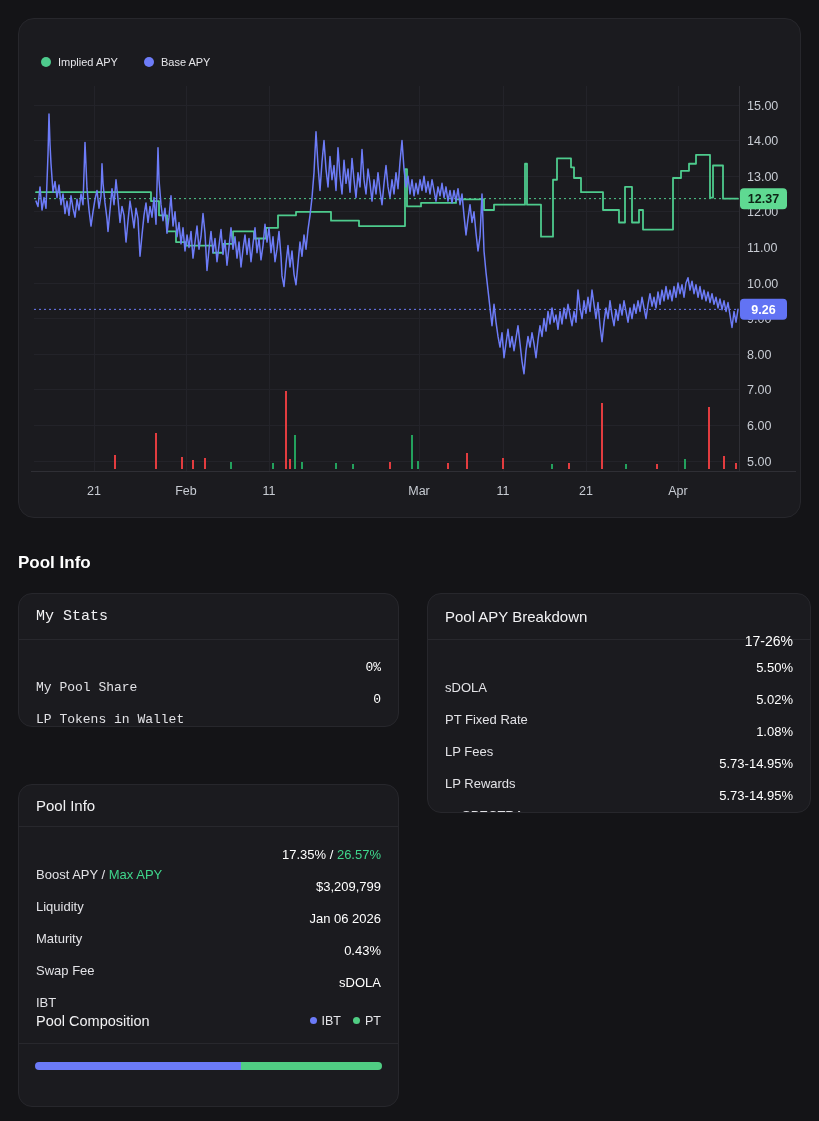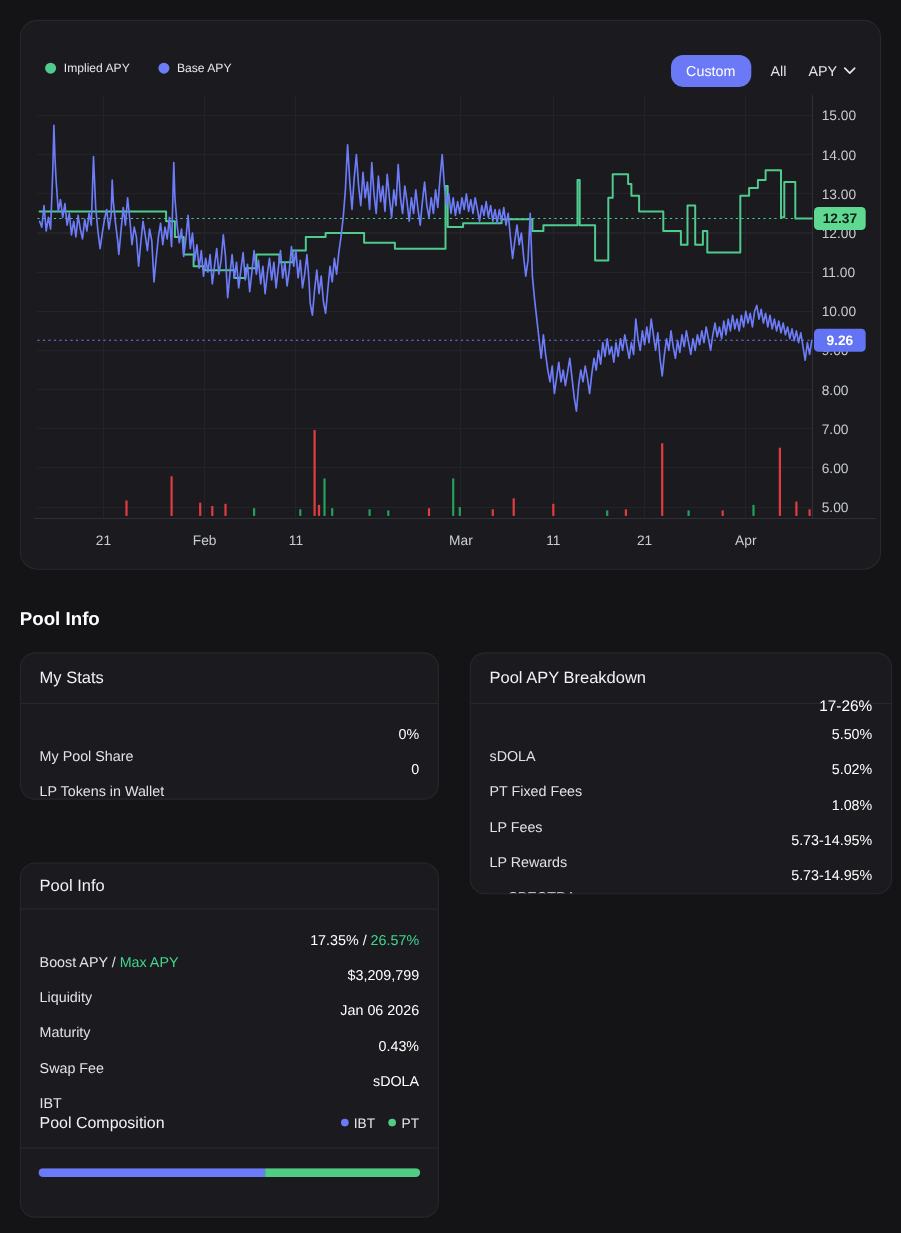--- a/index.html
+++ b/index.html
@@ -20,21 +20,21 @@
   .txt-btn { background:transparent; border:none; font-size:13px; color:#e4e4e8;
     font-family:inherit; cursor:pointer; padding:4px 2px; }
   .apy-btn { display:flex; align-items:center; gap:6px; }
   .chart-svg { position:absolute; left:0; top:60px; }
 
   
   .section-heading { position:absolute; left:18px; top:553px; font-size:17px; font-weight:bold; color:#fff; }
 
   
   .card { position:absolute; background:#1b1b1f; border:1px solid #27272c; border-radius:14px; overflow:hidden; }
-  #my-stats { left:18px; top:593px; width:381px; height:134px; }
+  #my-stats { left:18px; top:593px; width:381px; height:134px;font-family:Liberation Mono, monospace; }
   #apy-breakdown { left:427px; top:593px; width:384px; height:220px; }
   #pool-card { left:18px; top:784px; width:381px; height:323px; }
   .card-header { height:46px; display:flex; align-items:center; justify-content:space-between;
     padding:0 17px; border-bottom:1px solid #28282d; font-size:15px; color:#f2f2f4; }
   #pool-card .card-header { height:42px; }
   .card-header .range { font-size:14px; color:#fff;margin-top:48px; }
   .rows { padding:11px 17px 0; }
   .row { height:32px; display:flex; align-items:center; justify-content:space-between; font-size:13px; }
   .row .lbl { color:#e2e2e6;margin-top:40px; }
   .row .val { color:#ffffff; }
@@ -60,30 +60,20 @@
     <div class="chart-header">
       <div class="legend">
         <span class="legend-item">
           <i class="dot" style="background-color: rgb(78, 203, 141);"></i>
           <span>Implied APY</span>
         </span>
         <span class="legend-item">
           <i class="dot" style="background-color: rgb(109, 124, 248);"></i>
           <span>Base APY</span>
         </span>
-      </div>
-      <div class="controls">
-        <button class="pill" style="background-color: rgb(107, 121, 247);">Custom</button>
-        <button class="txt-btn">All</button>
-        <button class="txt-btn apy-btn">
-          <span>APY</span>
-          <svg width="11" height="7" viewBox="0 0 11 7">
-            <path d="M1 1 L5.5 5.5 L10 1" fill="none" stroke="#e4e4e8" stroke-width="1.6" stroke-linecap="round" stroke-linejoin="round"></path>
-          </svg>
-        </button>
       </div>
     </div>
     <svg id="chart" class="chart-svg" width="783" height="440" viewBox="18 78 783 440">
         <line x1="33" x2="738" y1="104" y2="104" stroke="#232329" stroke-width="1" shape-rendering="crispEdges"></line>
         <line x1="33" x2="738" y1="139.6" y2="139.6" stroke="#232329" stroke-width="1" shape-rendering="crispEdges"></line>
         <line x1="33" x2="738" y1="175.2" y2="175.2" stroke="#232329" stroke-width="1" shape-rendering="crispEdges"></line>
         <line x1="33" x2="738" y1="210.8" y2="210.8" stroke="#232329" stroke-width="1" shape-rendering="crispEdges"></line>
         <line x1="33" x2="738" y1="246.4" y2="246.4" stroke="#232329" stroke-width="1" shape-rendering="crispEdges"></line>
         <line x1="33" x2="738" y1="282" y2="282" stroke="#232329" stroke-width="1" shape-rendering="crispEdges"></line>
         <line x1="33" x2="738" y1="317.6" y2="317.6" stroke="#232329" stroke-width="1" shape-rendering="crispEdges"></line>
@@ -183,21 +173,21 @@
     <div class="card-header">
       <span>Pool APY Breakdown</span>
       <span class="range">17-26%</span>
     </div>
     <div class="rows" id="apy-breakdown-rows">
         <div class="row">
           <span class="lbl">sDOLA</span>
           <span class="val">5.50%</span>
         </div>
         <div class="row">
-          <span class="lbl">PT Fixed Fees</span>
+          <span class="lbl">PT Fixed Rate</span>
           <span class="val">5.02%</span>
         </div>
         <div class="row">
           <span class="lbl">LP Fees</span>
           <span class="val">1.08%</span>
         </div>
         <div class="row">
           <span class="lbl">LP Rewards</span>
           <span class="val">5.73-14.95%</span>
         </div>

